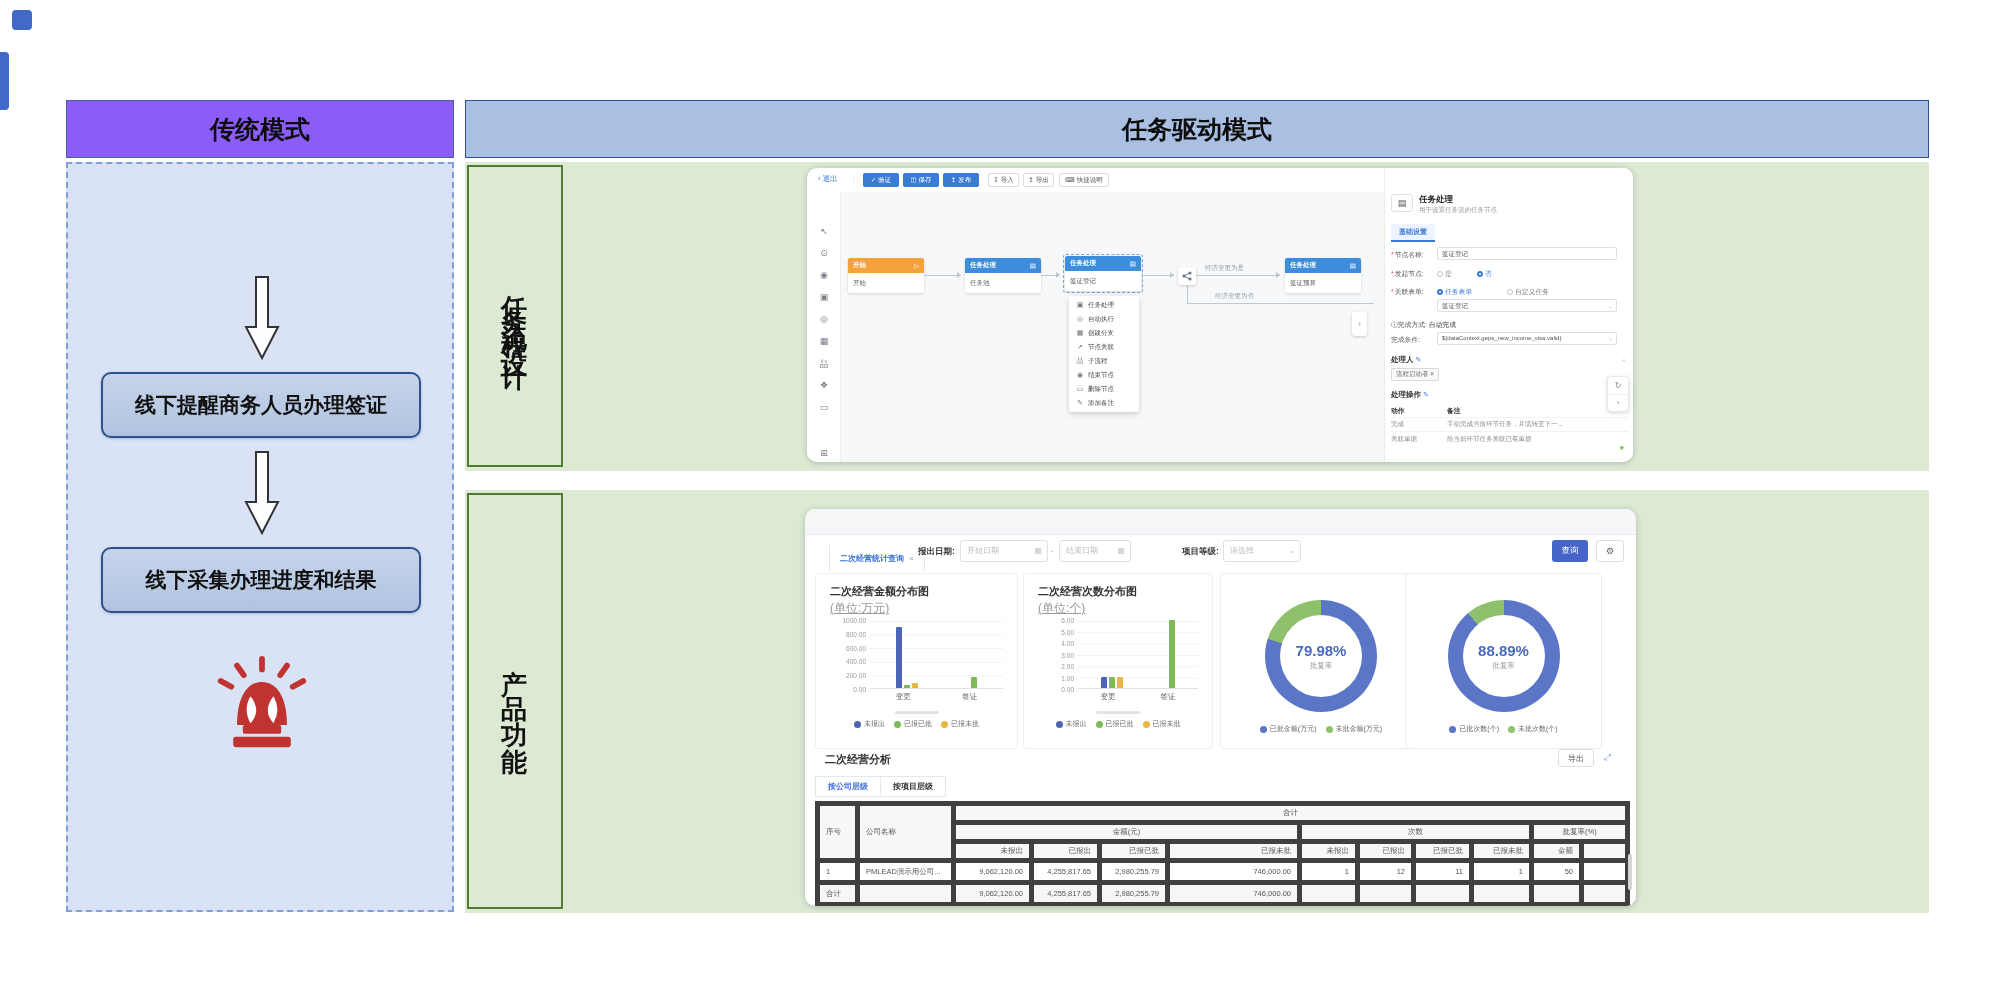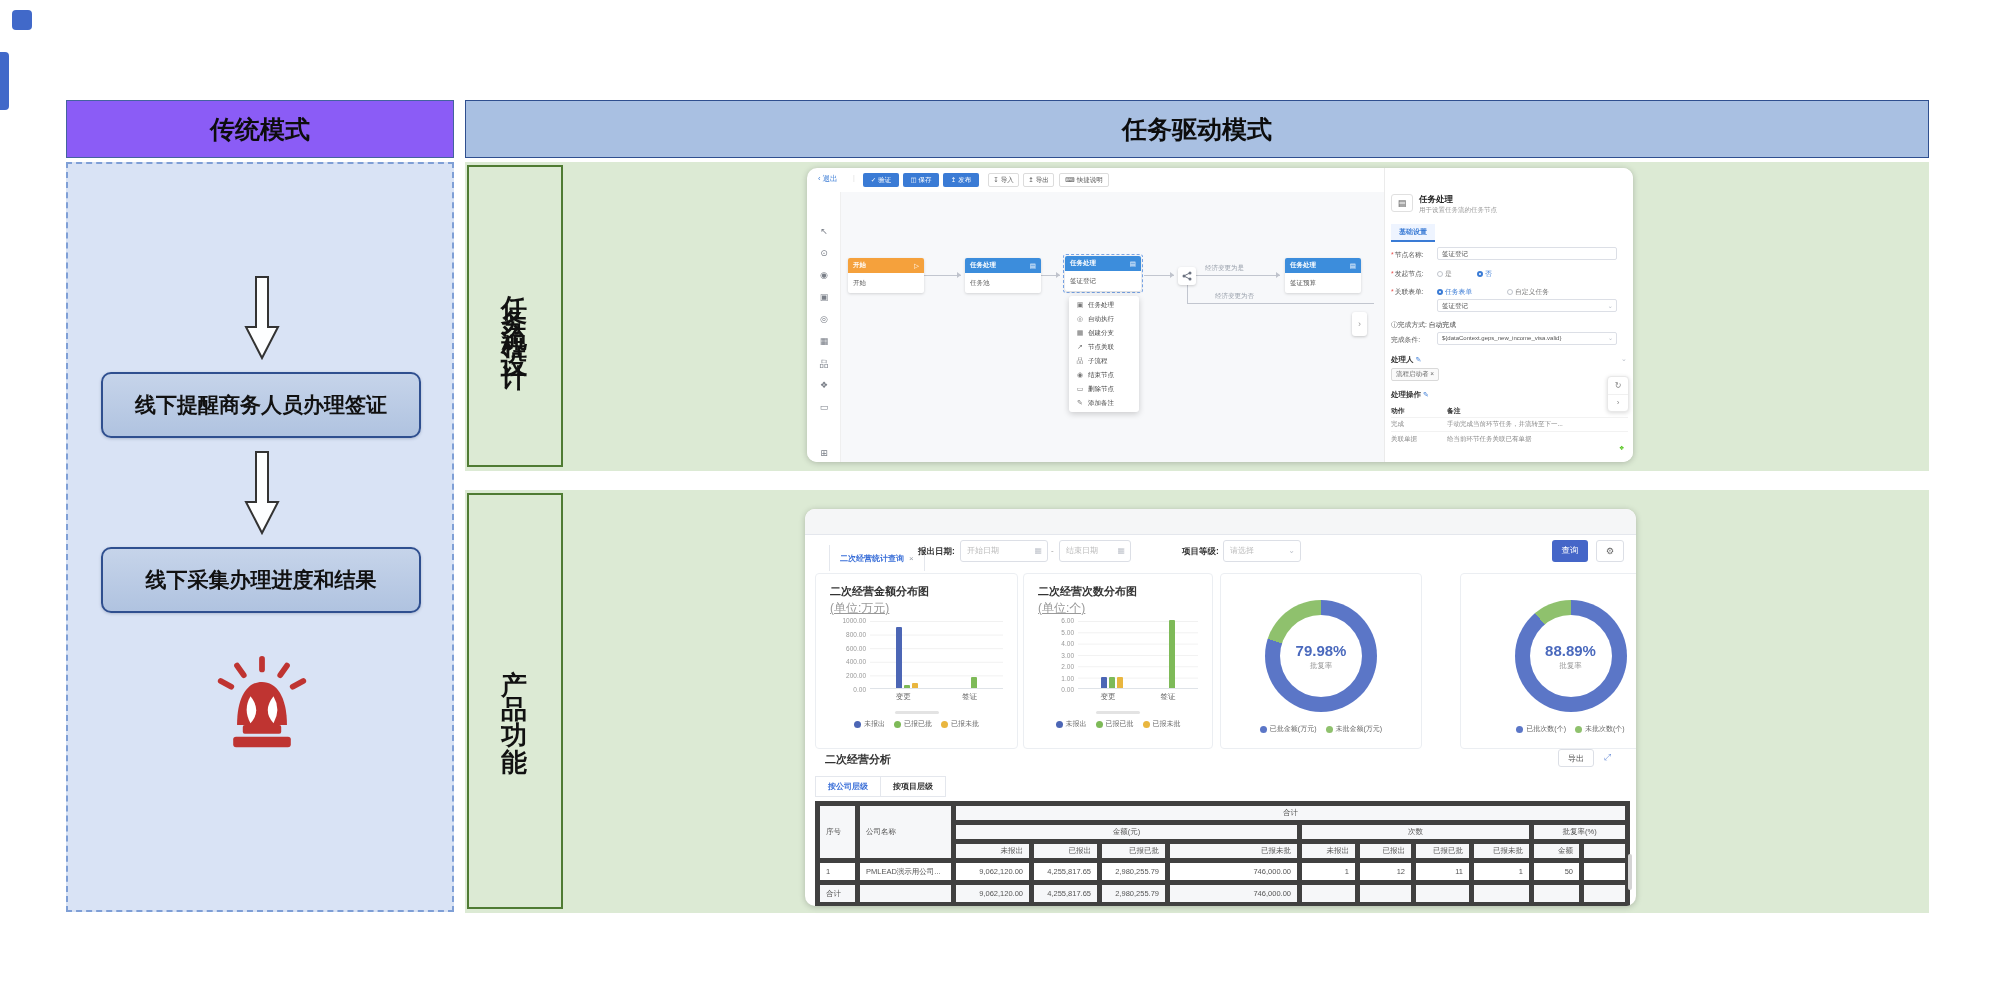--- a/index.html
+++ b/index.html
@@ -495,21 +495,21 @@
           <span class="lg-dot" style="background: rgb(91, 118, 199);"></span>
           <span>已批金额(万元)</span>
         </span>
         <span class="lg-item">
           <span class="lg-dot" style="background: rgb(143, 193, 109);"></span>
           <span>未批金额(万元)</span>
         </span>
       </div>
   </div>
 
-  <div class="card donut-card" style="left:655px;width:221px;text-align:center;">
+  <div class="card donut-card" style="left:600px;width:197px;text-align:center;">
     <div class="donut" style="background: conic-gradient(rgb(91, 118, 199) 0deg, rgb(91, 118, 199) 88.89%, rgb(143, 193, 109) 88.89%, rgb(143, 193, 109) 100%);">
       <div class="donut-hole">
         <div class="donut-val">88.89%</div>
         <div class="donut-sub">批复率</div>
       </div>
     </div>
     <div class="legend">
         <span class="lg-item">
           <span class="lg-dot" style="background: rgb(91, 118, 199);"></span>
           <span>已批次数(个)</span>

